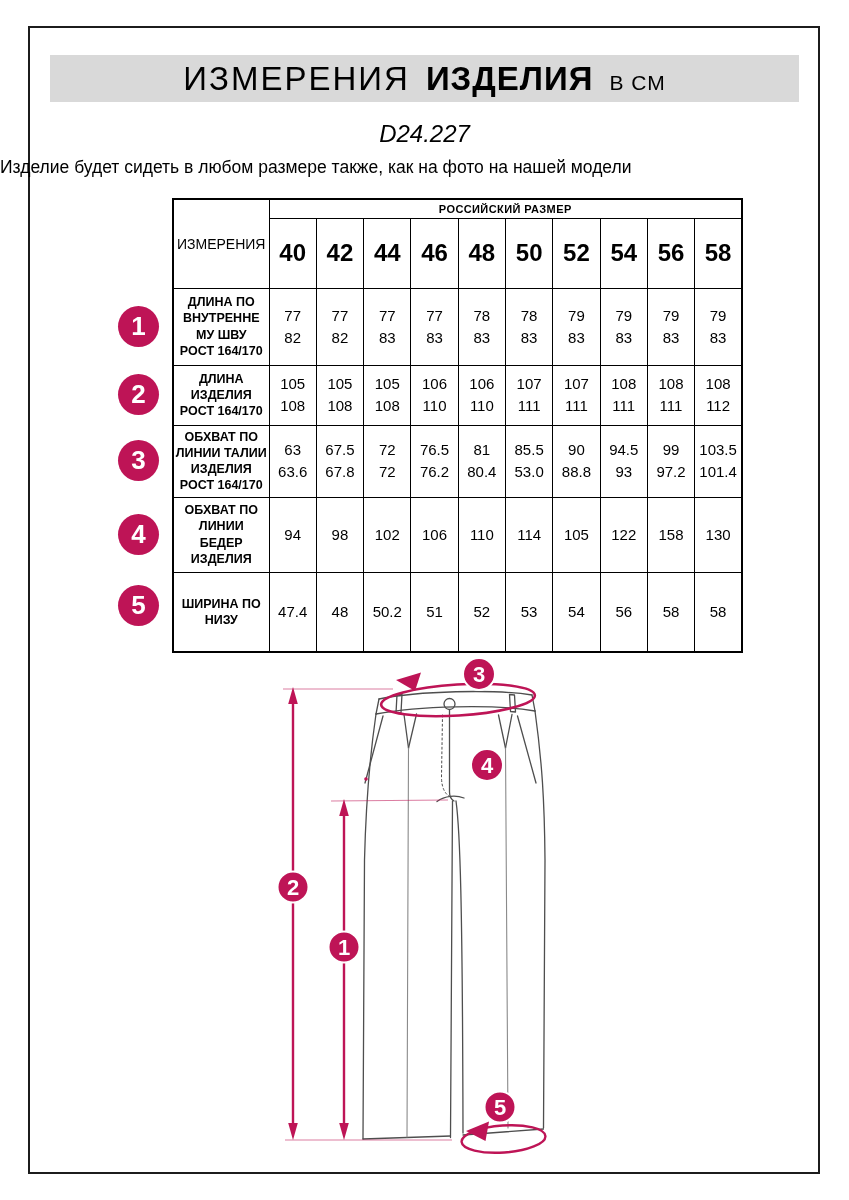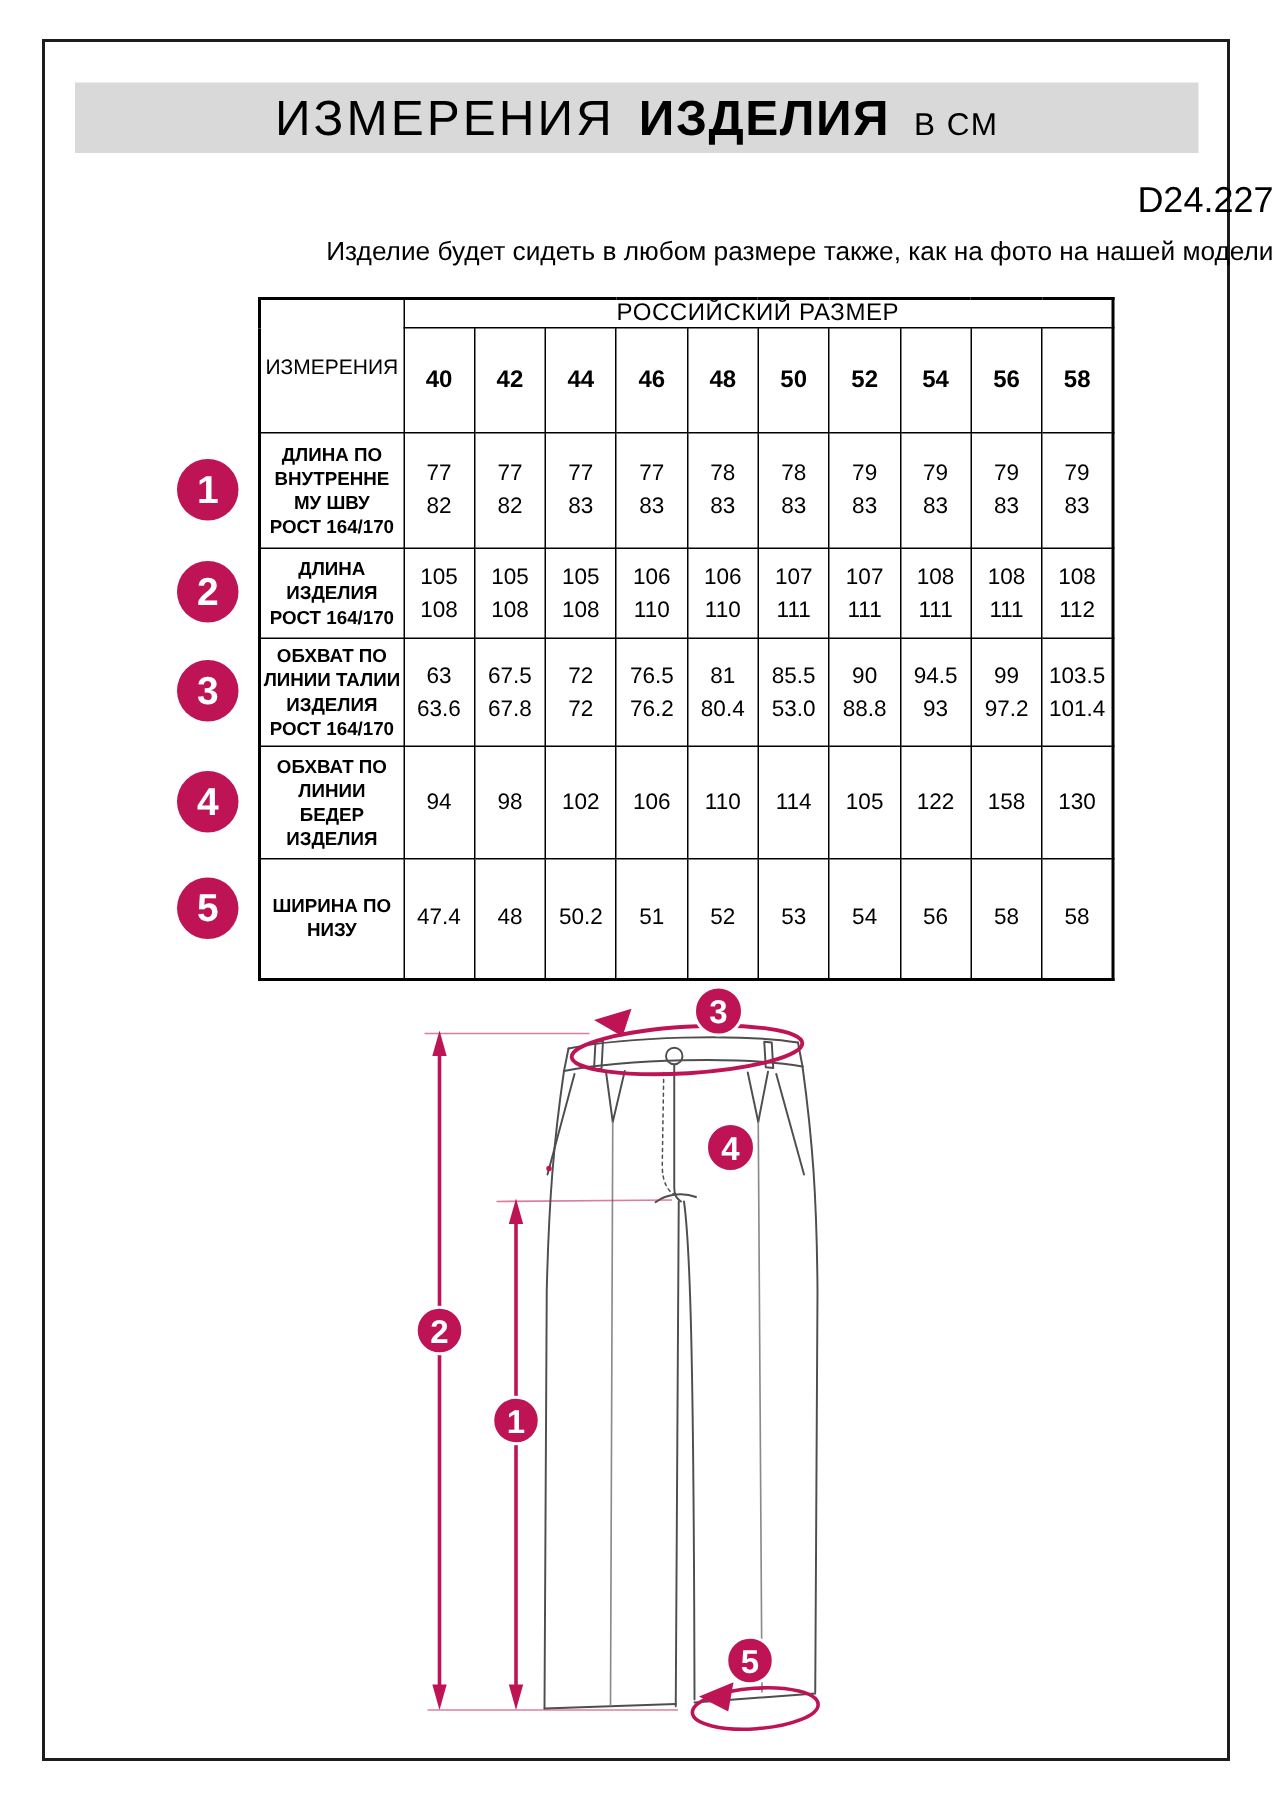--- a/index.html
+++ b/index.html
@@ -19,40 +19,40 @@
   }
   .title-bar{
     position:absolute;left:50px;top:55px;width:749px;height:47px;
     background:var(--title-bg);
     display:flex;align-items:baseline;justify-content:center;gap:16px;
   }
   .title-main{font-size:33px;font-weight:400;letter-spacing:2px;line-height:47px;}
   .title-bold{font-size:33px;font-weight:700;letter-spacing:1px;}
   .title-unit{font-size:21px;font-weight:400;letter-spacing:1px;}
   .product-code{
-    position:absolute;left:0;top:120px;width:849px;text-align:right;
-    font-size:24px;font-weight:400;
+    position:absolute;left:0;top:120px;width:849px;text-align:center;
+    font-size:24px;font-weight:400;font-style:italic;
   }
   .subtitle{
-    position:absolute;left:0;top:157px;width:849px;text-align:right;
+    position:absolute;left:0;top:157px;width:849px;text-align:left;
     font-size:17.5px;font-weight:400;
   }
   
   table.size-table{
     position:absolute;left:172px;top:198px;width:571px;
     border-collapse:collapse;table-layout:fixed;
     border:2px solid #000;
   }
   .size-table th,.size-table td{
     border:1px solid #000;text-align:center;vertical-align:middle;padding:0 1px;
   }
   .corner-th{width:96px;font-size:14px;font-weight:400;}
-  .group-th{font-size:16px;font-weight:400;letter-spacing:.4px;height:19px;}
+  .group-th{font-size:11px;font-weight:700;letter-spacing:.4px;height:19px;}
   thead tr.sizes-row{height:70px;}
-  .size-th{font-size:16px;font-weight:700;}
+  .size-th{font-size:24px;font-weight:700;}
   tbody tr:nth-child(1){height:77px;}
   tbody tr:nth-child(2){height:60px;}
   tbody tr:nth-child(3){height:72px;}
   tbody tr:nth-child(4){height:75px;}
   tbody tr:nth-child(5){height:80px;}
   .rowlabel{font-size:12.5px;font-weight:700;white-space:pre-line;line-height:1.3;}
   .val{font-size:15px;font-weight:400;white-space:pre-line;line-height:1.45;}
   
   .badge{
     position:absolute;left:118px;width:41px;height:41px;border-radius:50%;

